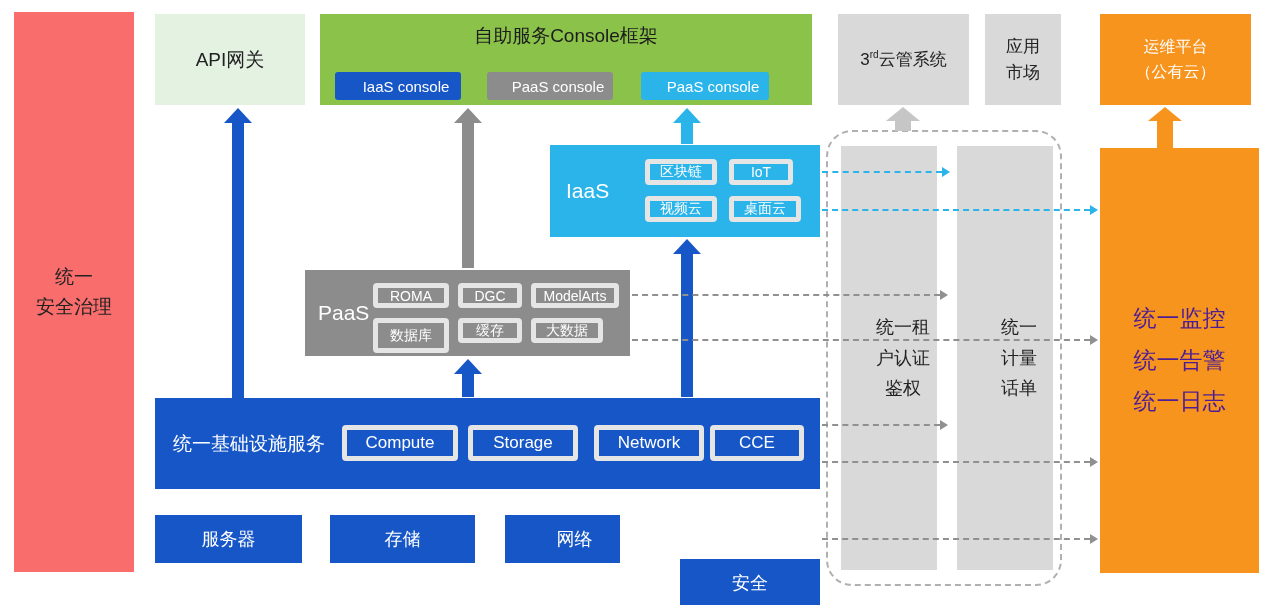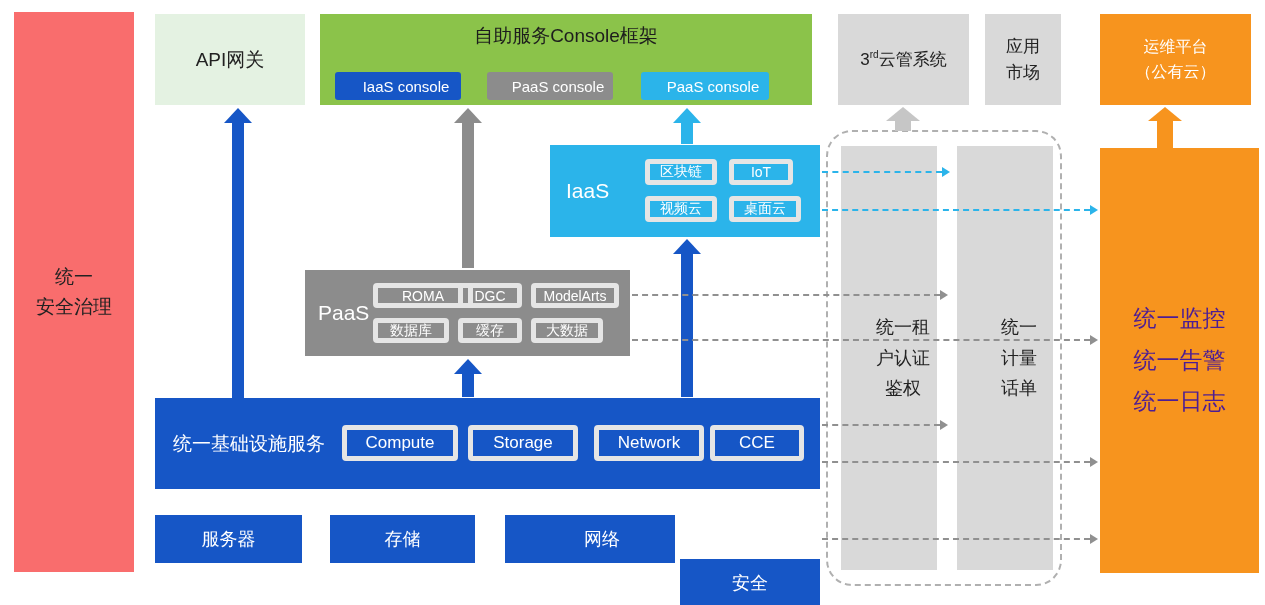--- a/index.html
+++ b/index.html
@@ -82,39 +82,39 @@
   <div class="abs saas-box">
     <div class="abs side-label" style="left:16px; font-size:21px;">IaaS</div>
     <div class="abs center chip" style="left:95px;  top:14px; width:72px; height:26px;">区块链</div>
     <div class="abs center chip" style="left:179px; top:14px; width:64px; height:26px;">IoT</div>
     <div class="abs center chip" style="left:95px;  top:51px; width:72px; height:26px;">视频云</div>
     <div class="abs center chip" style="left:179px; top:51px; width:72px; height:26px;">桌面云</div>
   </div>
 
   <div class="abs paas-box">
     <div class="abs side-label" style="left:13px; font-size:21px;">PaaS</div>
-    <div class="abs center chip" style="left:68px;  top:13px; width:100px; height:25px;">ROMA</div>
+    <div class="abs center chip" style="left:68px;  top:13px; width:76px; height:25px;">ROMA</div>
     <div class="abs center chip" style="left:153px; top:13px; width:64px; height:25px;">DGC</div>
     <div class="abs center chip" style="left:226px; top:13px; width:88px; height:25px;">ModelArts</div>
-    <div class="abs center chip" style="left:68px;  top:48px; width:76px; height:25px;">数据库</div>
+    <div class="abs center chip" style="left:68px;  top:48px; width:76px; height:35px;">数据库</div>
     <div class="abs center chip" style="left:153px; top:48px; width:64px; height:25px;">缓存</div>
     <div class="abs center chip" style="left:226px; top:48px; width:72px; height:25px;">大数据</div>
   </div>
 
   <div class="abs iaas-box">
     <div class="abs side-label" style="left:18px; font-size:19px;">统一基础设施服务</div>
     <div class="abs center chip chip-lg" style="left:187px; top:27px; width:116px; height:36px;">Compute</div>
     <div class="abs center chip chip-lg" style="left:313px; top:27px; width:110px; height:36px;">Storage</div>
     <div class="abs center chip chip-lg" style="left:439px; top:27px; width:110px; height:36px;">Network</div>
     <div class="abs center chip chip-lg" style="left:555px; top:27px; width:94px;  height:36px;">CCE</div>
   </div>
 
   <div class="abs center hw" style="left:155px; width:147px;">服务器</div>
   <div class="abs center hw" style="left:330px; width:145px;">存储</div>
-  <div class="abs center hw" style="left:505px; width:170px;padding-left:24px;">网络</div>
+  <div class="abs center hw" style="left:505px; width:115px;padding-left:24px;">网络</div>
   <div class="abs center hw" style="left:680px; width:140px;margin-top:44px;">安全</div>
 
   <div class="abs dashed-frame"></div>
   <div class="abs center pre pillar pillar-auth">统一租
 户认证
 鉴权</div>
   <div class="abs center pre pillar pillar-metering">统一
 计量
 话单</div>
 

